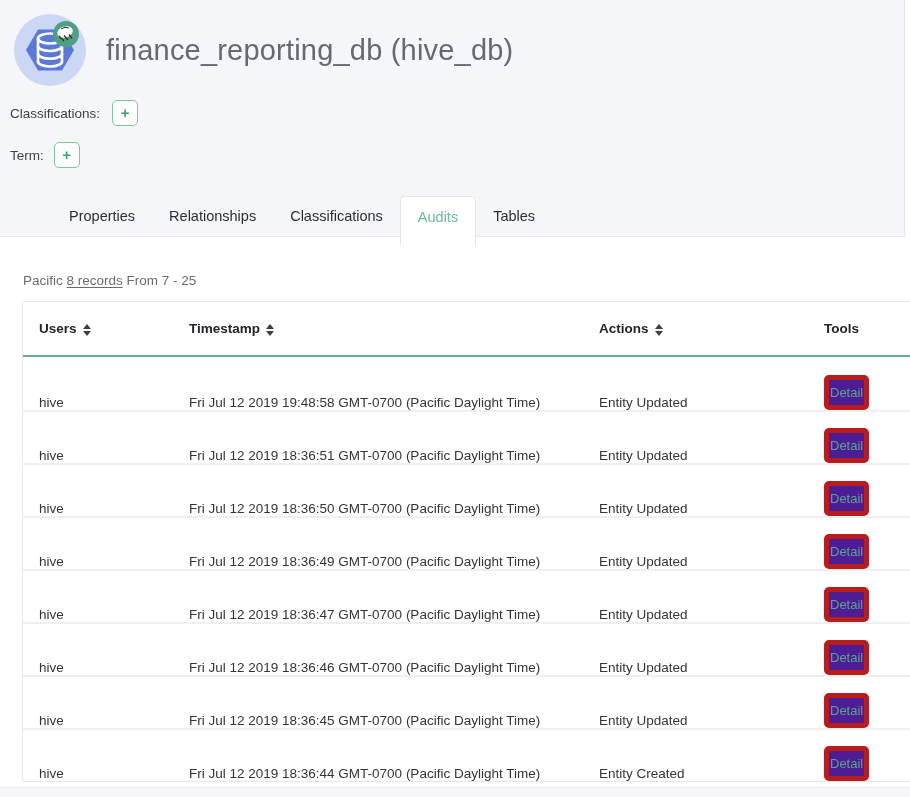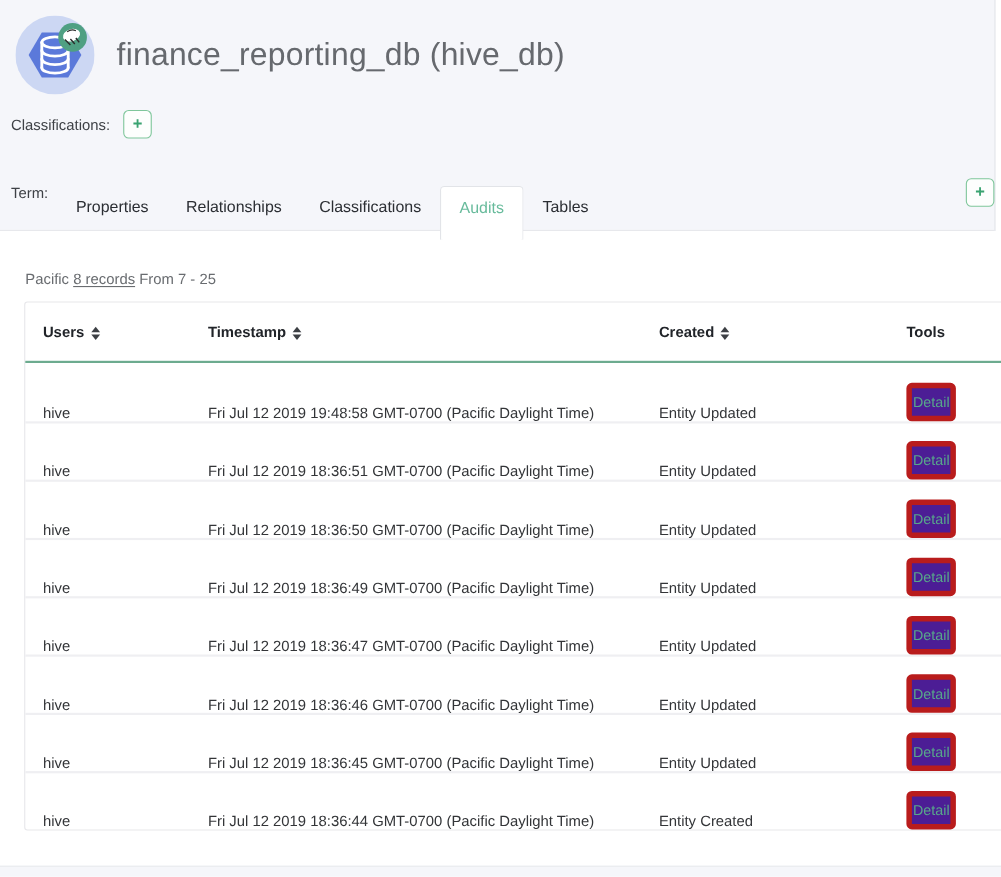--- a/index.html
+++ b/index.html
@@ -1,32 +1,32 @@
 <!DOCTYPE html>
 <html><head>
 <meta charset="utf-8">
 <style>
   * { margin:0; padding:0; box-sizing:border-box; }
   html,body { width:910px; height:797px; overflow:hidden; background:#ffffff;
     font-family:"Liberation Sans", sans-serif; }
 
   
-  .header-band { position:relative; width:905px; height:210px; background:#f5f6fa;
+  .header-band { position:relative; width:905px; height:237px; background:#f5f6fa;
     border-right:1px solid #e3e5e9; }
   .entity-head { display:flex; align-items:center; padding:14px 0 0 14px; }
   .entity-icon { width:72px; height:72px; flex:0 0 auto; }
   .page-title { font-size:29px; font-weight:400; color:#66696e; margin-left:20px;
     letter-spacing:0.2px; }
 
   .meta-row { display:flex; align-items:center; margin:14px 0 0 10px; }
   .meta-label { font-size:13.5px; color:#3e4146; }
   .plus-btn { margin-left:12px; width:26px; height:26px; background:#fdfefd;
     border:1px solid #7fc69b; border-radius:5px; color:#3aa371; font-size:15px;
     font-weight:bold; line-height:24px; text-align:center; cursor:pointer; }
-  .meta-row.term { margin-top:36px;justify-content:space-between; }
+  .meta-row.term { margin-top:16px; }
   .meta-row.term .plus-btn { margin-left:10px; }
 
   
   .tabbar { position:absolute; left:0; bottom:0; width:100%; height:46px;
     display:flex; align-items:flex-end; padding-left:52px;
     border-bottom:1px solid #e7e8ec; }
   .tab { font-size:14.5px; color:#2b2e33; padding:12px 17px; cursor:pointer;
     white-space:nowrap; }
   .tab.active { background:#ffffff; border:1px solid #e2e4e8; border-bottom:none;
     border-radius:4px 4px 0 0; color:#68bb9c; padding-bottom:20px;
@@ -125,21 +125,21 @@
           </span>
         </div>
         <div class="t-cell col-time">
           <span>Timestamp</span>
           <span class="sort-icon">
             <span class="up"></span>
             <span class="down"></span>
           </span>
         </div>
         <div class="t-cell col-action">
-          <span>Created</span>
+          <span>Actions</span>
           <span class="sort-icon">
             <span class="up"></span>
             <span class="down"></span>
           </span>
         </div>
         <div class="t-cell col-tools">
           <span>Tools</span>
         </div>
       </div>
     <div class="t-body" id="tbody">

